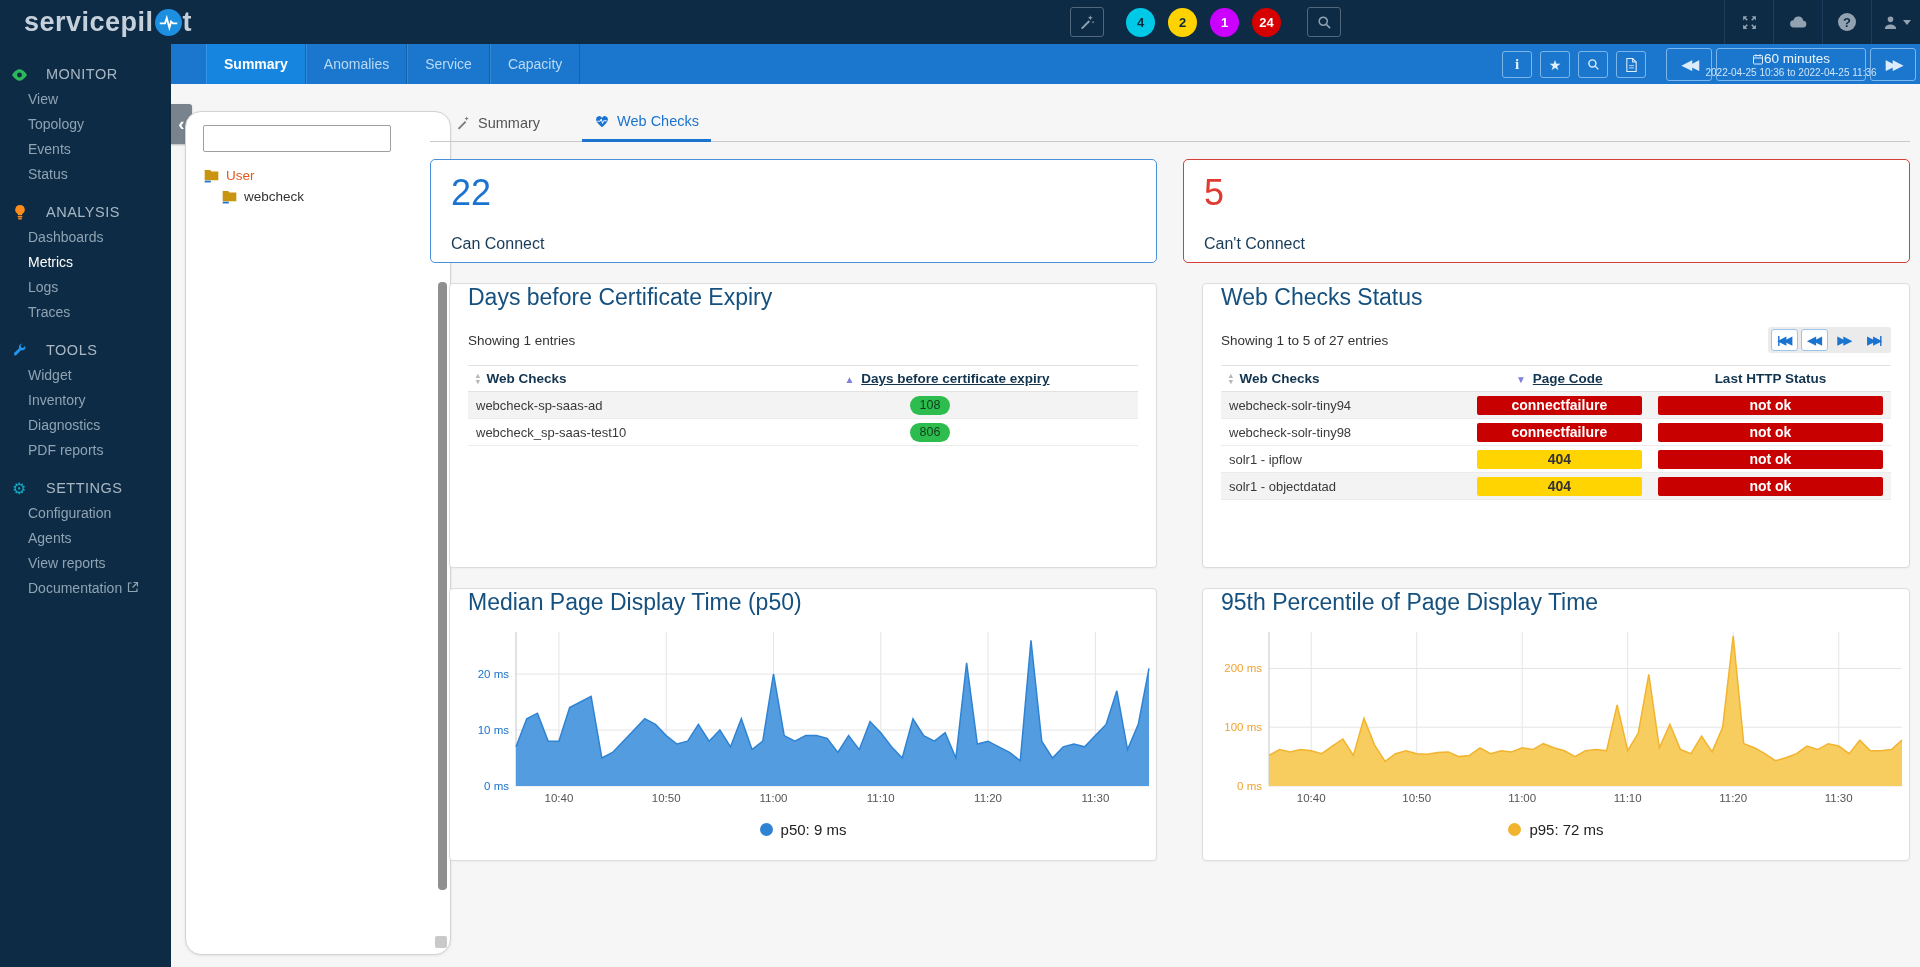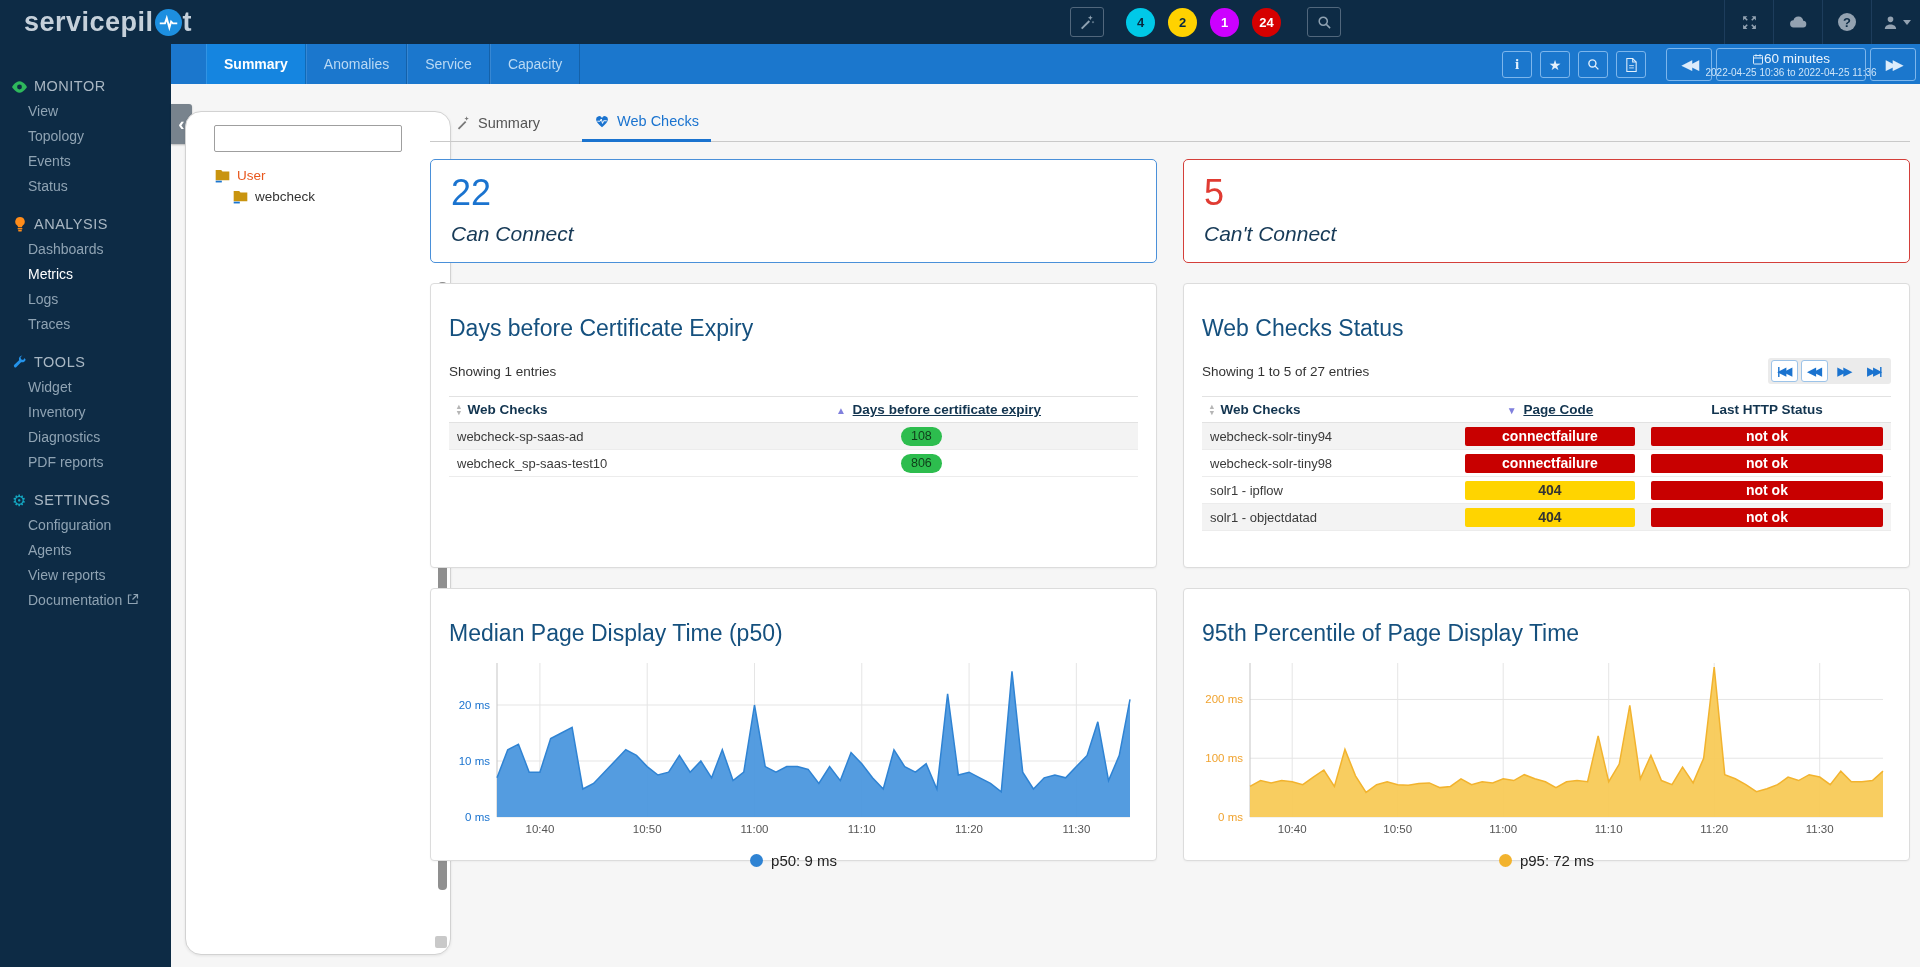--- a/index.html
+++ b/index.html
@@ -16,21 +16,21 @@
   .badge { min-width:29px; height:29px; border-radius:50%; display:flex; align-items:center; justify-content:center; font-weight:bold; font-size:13px; padding:0 4px; cursor:pointer; }
   .tb-right { position:absolute; right:0; top:0; height:44px; display:flex; }
   .tb-icon-cell { width:49px; height:44px; border-left:1px solid #1d3d5c; display:flex; align-items:center; justify-content:center; color:#93a2b1; cursor:pointer; }
   .help-circle { width:18px; height:18px; border-radius:50%; background:#93a2b1; color:#0d2b45; font-weight:bold; font-size:13px; display:flex; align-items:center; justify-content:center; }
   .caret { width:0; height:0; border-left:4px solid transparent; border-right:4px solid transparent; border-top:5px solid #93a2b1; margin-left:4px; }
 
   
   .body-row { display:flex; flex:1; min-height:0; }
   .sidebar { width:171px; background:#0d2b45; flex:0 0 171px; padding-top:18px; }
   .sb-section { margin-bottom:14px; }
-  .sb-head { position:relative; padding:4px 0 4px 34px; color:#a9b7c3; font-size:14.5px; letter-spacing:.5px;margin-top:12px; }
+  .sb-head { position:relative; padding:4px 0 4px 46px; color:#a9b7c3; font-size:14.5px; letter-spacing:.5px; }
   .sb-head .sb-ico { position:absolute; left:11px; top:4px; width:17px; height:17px; display:flex; align-items:center; justify-content:center; }
   .sb-item { padding:4.5px 0 4.5px 28px; color:#8fa3b3; font-size:14px; cursor:pointer; }
   .sb-item.active { color:#ffffff; }
   .sb-item .ext { font-size:12px; color:#8fa3b3; margin-left:5px; }
   .gear-glyph { color:#14a8c2; font-size:16px; line-height:16px; }
 
   .right-col { flex:1; display:flex; flex-direction:column; min-width:0; }
 
   
   .navbar { height:40px; background:#1b77cd; display:flex; align-items:stretch; position:relative; flex:0 0 40px; }
@@ -41,21 +41,21 @@
   .nv-btn { width:30px; height:27px; border:1px solid #7db6ec; border-radius:3px; color:#e3f0fc; display:flex; align-items:center; justify-content:center; font-size:13px; cursor:pointer; }
   .time-group { display:flex; gap:4px; margin-left:12px; }
   .tg-btn { width:46px; height:33px; border:1px solid #7db6ec; border-radius:3px; color:#dcecfb; display:flex; align-items:center; justify-content:center; font-size:13px; letter-spacing:-3px; cursor:pointer; font-weight:bold; }
   .tg-time { width:150px; height:33px; border:1px solid #7db6ec; border-radius:3px; color:#eaf4fd; display:flex; flex-direction:column; align-items:center; justify-content:center; cursor:pointer; }
   .tg-time .t1 { font-size:13.5px; display:flex; align-items:center; }
   .tg-time .t2 { font-size:10px; color:#cfe5f8; margin-top:1px; white-space:nowrap; }
 
   
   .content { flex:1; position:relative; background:#f6f6f6; min-height:0; }
   .collapse-btn { position:absolute; left:0; top:20px; width:21px; height:40px; background:#78838d; color:#fff; border-radius:0 3px 3px 0; display:flex; align-items:center; justify-content:center; font-size:19px; font-weight:bold; cursor:pointer; box-shadow:0 1px 2px rgba(0,0,0,.25); }
-  .tree-panel { position:absolute; left:14px; top:27px; width:266px; height:844px; background:#fff; border:1px solid #d2d2d2; border-radius:16px; box-shadow:0 1px 3px rgba(0,0,0,.08); padding:13px 28px; }
+  .tree-panel { position:absolute; left:14px; top:27px; width:266px; height:844px; background:#fff; border:1px solid #d2d2d2; border-radius:16px; box-shadow:0 1px 3px rgba(0,0,0,.08); padding:13px 17px; }
   .tree-search { width:188px; height:27px; border:1px solid #9f9f9f; border-radius:2px; font-size:13px; padding:0 6px; }
   .tree-node { display:flex; align-items:center; gap:6px; margin-top:16px; font-size:13.5px; color:#e8571d; cursor:pointer; }
   .tree-node.child { margin-left:18px; margin-top:6px; color:#333; }
   .tree-scroll { position:absolute; right:3px; top:170px; width:9px; height:608px; background:#8f8f8f; border-radius:4px; }
   .tree-corner { position:absolute; right:3px; bottom:6px; width:12px; height:12px; background:#c9c9c9; border-radius:2px; }
 
   .main { position:absolute; left:259px; top:20px; width:1480px; bottom:0; }
 
   
   .sub-tabs { display:flex; gap:30px; border-bottom:1px solid #c9c9c9; padding-left:14px; }
@@ -63,23 +63,23 @@
   .sub-tab.active { color:#1a73cf; border-bottom:3px solid #1a73cf; }
 
   .grid { display:grid; grid-template-columns:727px 727px; column-gap:26px; margin-top:17px; row-gap:20px; }
 
   .stat-card { background:#fff; border-radius:5px; height:104px; padding:12px 20px; }
   .stat-card.blue { border:1px solid #4a90d9; }
   .stat-card.red { border:1px solid #d43f3a; }
   .stat-value { font-size:36px; line-height:1.15; }
   .stat-card.blue .stat-value { color:#1a73cf; }
   .stat-card.red .stat-value { color:#e03b32; }
-  .stat-label { font-size:21px; color:#173a57; margin-top:9px;font-style:italic; }
-
-  .card { background:#fff; border:1px solid #dcdcdc; border-radius:4px; padding:31px 18px; box-shadow:0 1px 2px rgba(0,0,0,.04); }
+  .stat-label { font-size:16px; color:#173a57; margin-top:22px; }
+
+  .card { background:#fff; border:1px solid #dcdcdc; border-radius:4px; padding:0 18px; box-shadow:0 1px 2px rgba(0,0,0,.04);margin-left:19px; }
   .card-title { font-size:23px; color:#15507e; font-weight:normal; }
   .table-card { height:285px; }
   .chart-card { height:273px; }
   .showing-row { display:flex; justify-content:space-between; align-items:center; margin-top:16px; margin-bottom:12px; min-height:26px; }
   .showing { font-size:13.5px; color:#333; }
   .pager { background:#ebebeb; border-radius:3px; padding:2px 3px; display:flex; gap:3px; }
   .pg-btn { min-width:27px; height:22px; display:flex; align-items:center; justify-content:center; color:#1a73cf; font-size:11px; font-weight:bold; letter-spacing:-2.5px; padding:0 4px 0 2px; cursor:pointer; }
   .pg-btn.boxed { background:#fff; border:1px solid #9cc3e8; border-radius:3px; }
 
   table.dt { width:100%; border-collapse:collapse; }

